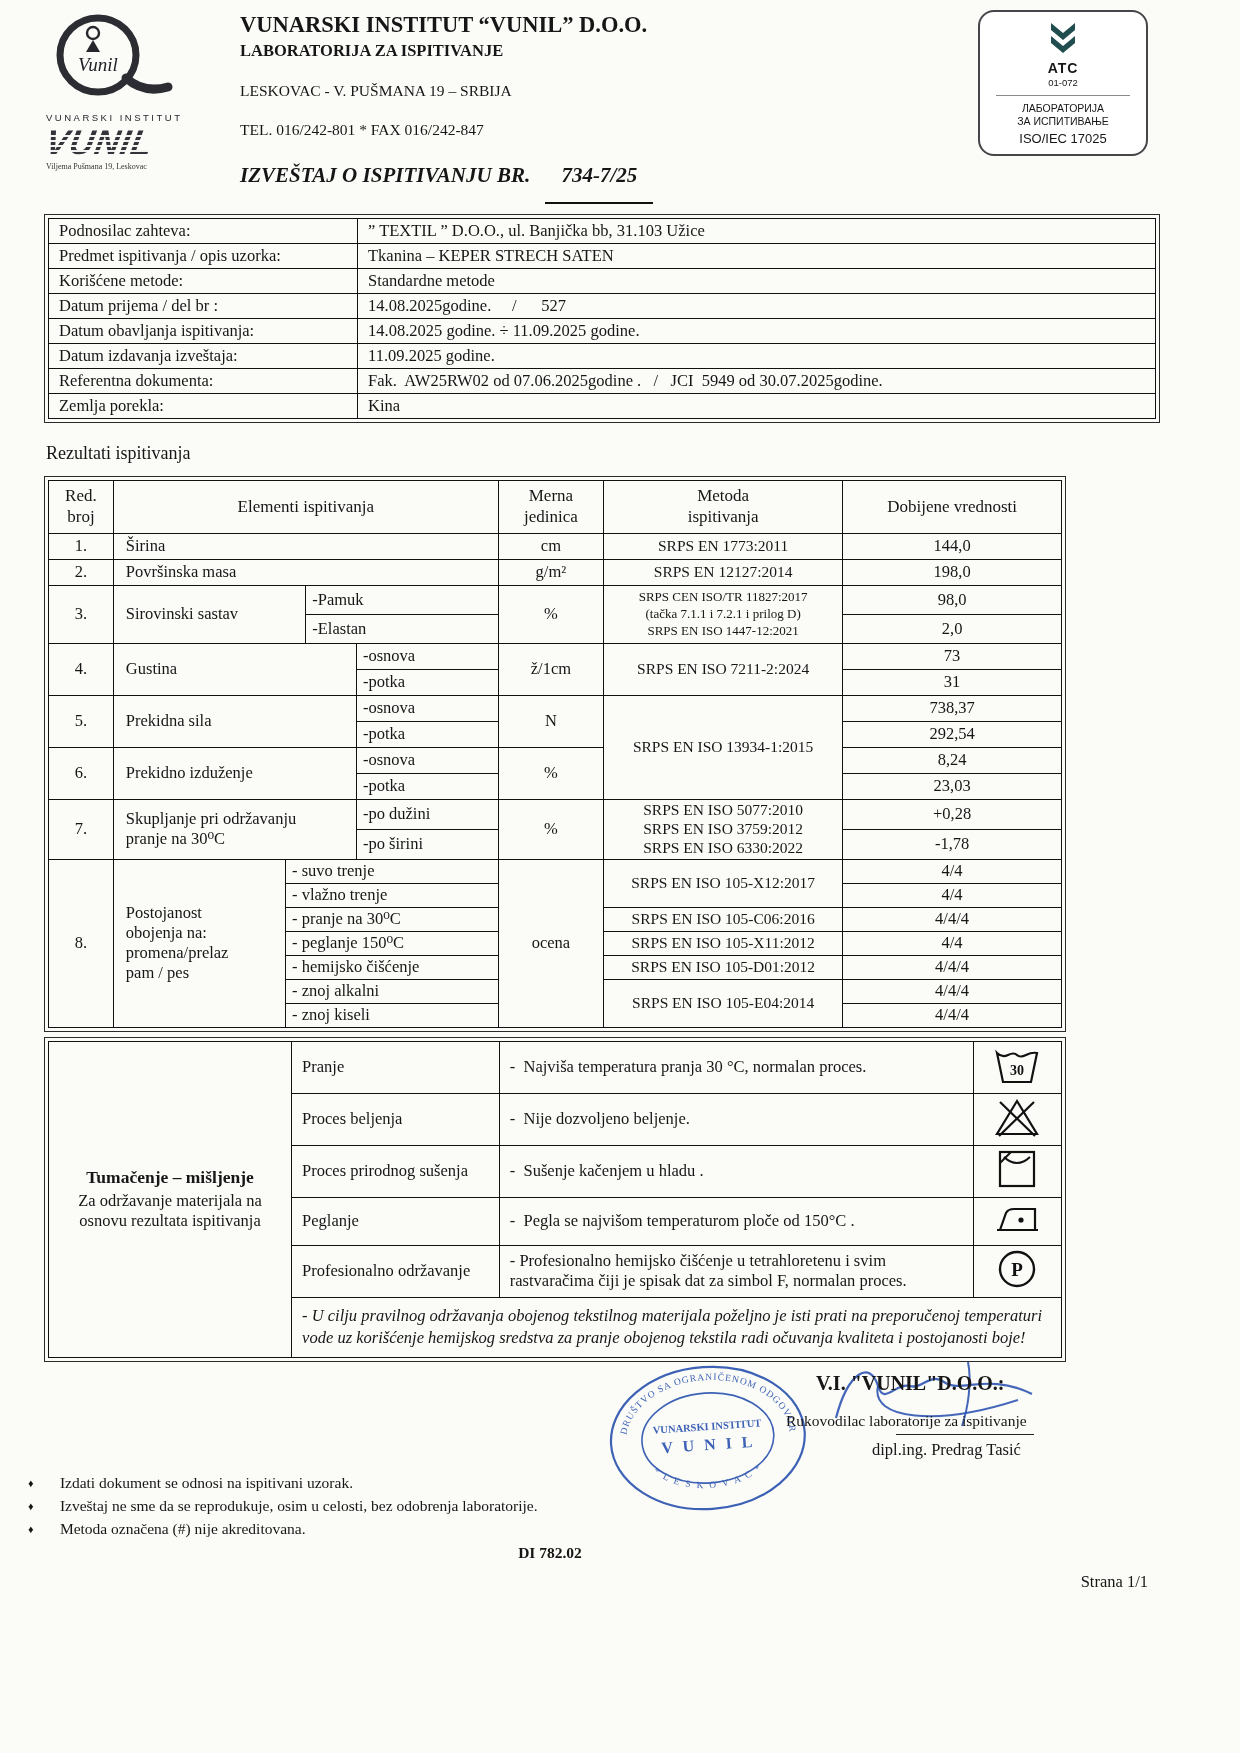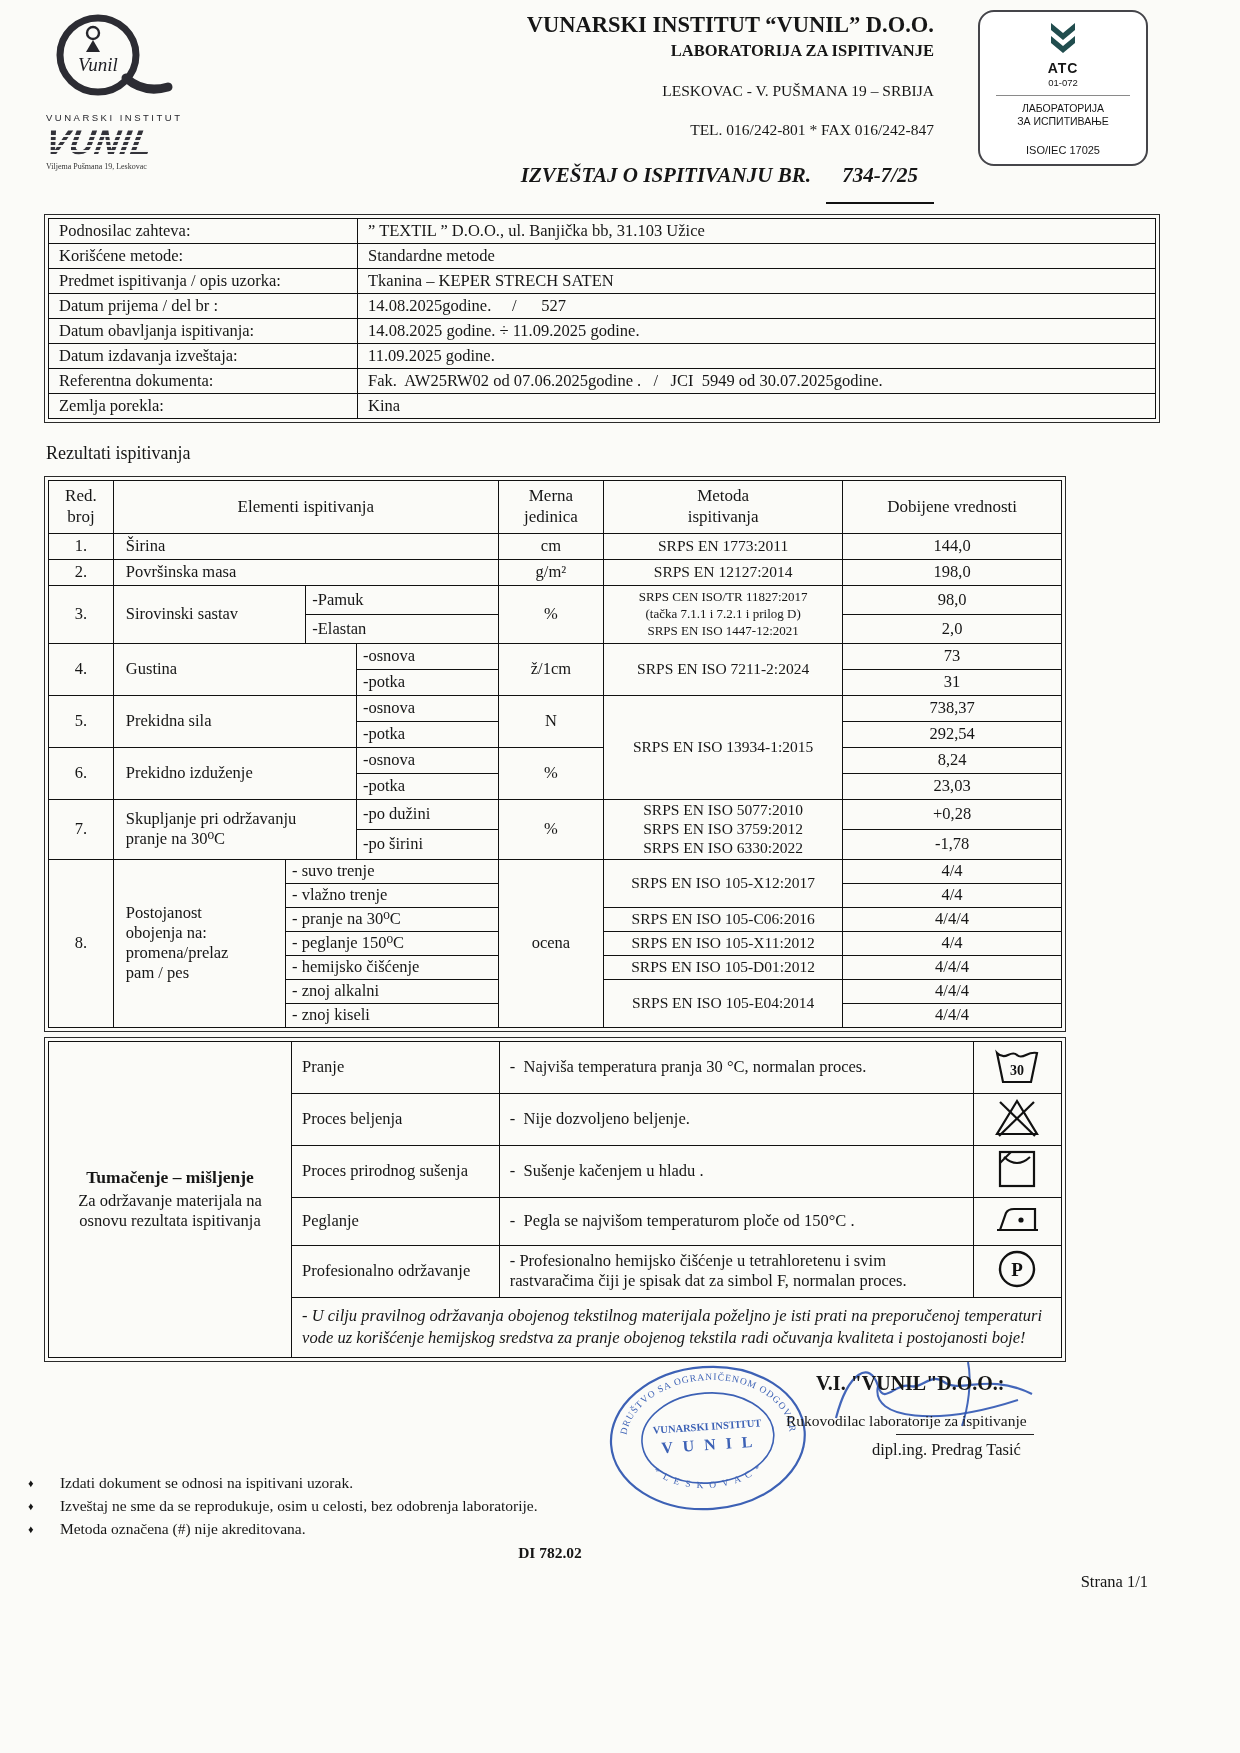--- a/index.html
+++ b/index.html
@@ -8,32 +8,32 @@
   .pl{white-space:pre-line;}
 
   
   .hdr{display:flex;align-items:flex-start;padding:10px 92px 0 44px;}
   .logo-block{width:196px;flex:none;}
   .logo-top{font-size:9.5px;letter-spacing:2.5px;color:#26262c;margin:4px 0 0 2px;font-family:"Liberation Sans",sans-serif;}
   .logo-brand-wrap{position:relative;display:inline-block;margin-left:2px;}
   .logo-brand{display:inline-block;font-weight:bold;font-style:italic;font-size:34px;letter-spacing:1px;color:#33333a;transform:skewX(-10deg);font-family:"Liberation Sans",sans-serif;}
   .logo-brand-wrap::after{content:"";position:absolute;left:0;right:0;top:9px;bottom:9px;background:repeating-linear-gradient(180deg,transparent 0 3.5px,rgba(251,251,248,0.95) 3.5px 5px);}
   .logo-addr{font-size:8px;color:#333;margin-left:2px;}
-  .hdr-center{flex:1;text-align:right;margin-right:44px;padding-top:2px;}
+  .hdr-center{flex:1;text-align:left;margin-right:44px;padding-top:2px;}
   .inst-name{font-size:22.5px;font-weight:bold;}
   .lab-name{font-size:16.5px;font-weight:bold;margin-top:3px;}
   .addr,.tel{font-size:15.5px;margin-top:21px;}
   .report-line{margin-top:24px;font-size:21px;font-weight:bold;font-style:italic;}
   .report-no{display:inline-block;margin-left:10px;padding:0 16px 14px;border-bottom:2.5px solid #111;font-style:italic;}
   .badge{flex:none;width:154px;border:2.5px solid #45454a;border-radius:16px;text-align:center;padding:10px 6px 8px;font-family:"Liberation Sans",sans-serif;background:#fff;}
   .badge-name{font-size:14px;font-weight:bold;letter-spacing:1px;margin-top:2px;}
   .badge-no{font-size:9.5px;margin-top:1px;}
   .badge-sep{border-top:1px solid #8a8a8a;margin:7px 10px 6px;}
   .badge-l1{font-size:10.5px;line-height:1.25;}
-  .badge-l2{font-size:11px;margin-top:16px;}
+  .badge-l2{font-size:13px;margin-top:3px;}
 
   
   .box{border:1.5px solid #2a2a2a;padding:3px;background:transparent;}
   .info-box{width:1108px;margin:10px 0 0 44px;}
   table.info{border-collapse:collapse;width:100%;table-layout:fixed;}
   table.info td{border:1.6px solid #111;font-size:16.5px;padding:1px 10px;height:22px;overflow:hidden;white-space:nowrap;}
   table.info td.lbl{width:288px;}
 
   .results-heading{margin:20px 0 12px 46px;font-size:18px;}
 
@@ -116,26 +116,26 @@
   </div>
 
   <div class="box info-box">
     <table class="info">
       <tbody>
           <tr>
             <td class="lbl">Podnosilac zahteva:</td>
             <td>” TEXTIL ” D.O.O., ul. Banjička bb, 31.103 Užice</td>
           </tr>
       <tr>
+            <td class="lbl">Predmet ispitivanja / opis uzorka:</td>
+            <td>Tkanina – KEPER STRECH SATEN</td>
+          </tr>
+      <tr>
             <td class="lbl">Korišćene metode:</td>
             <td>Standardne metode</td>
-          </tr>
-      <tr>
-            <td class="lbl">Predmet ispitivanja / opis uzorka:</td>
-            <td>Tkanina – KEPER STRECH SATEN</td>
           </tr>
       <tr>
             <td class="lbl">Datum prijema / del br :</td>
             <td>14.08.2025godine.&nbsp;&nbsp;&nbsp;&nbsp;&nbsp;/&nbsp;&nbsp;&nbsp;&nbsp;&nbsp;&nbsp;527</td>
           </tr>
       <tr>
             <td class="lbl">Datum obavljanja ispitivanja:</td>
             <td>14.08.2025 godine. ÷ 11.09.2025 godine.</td>
           </tr>
       <tr>

